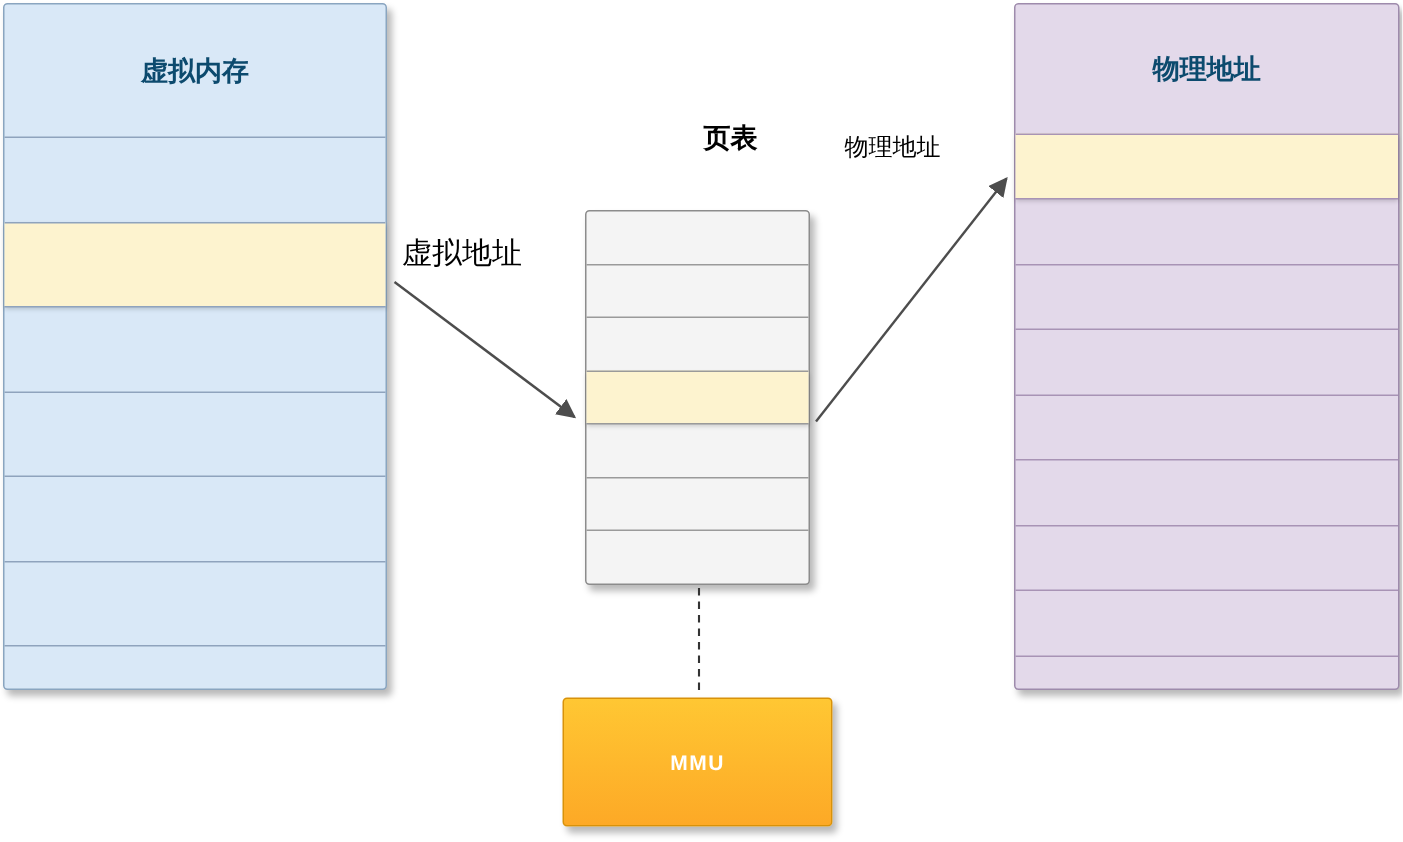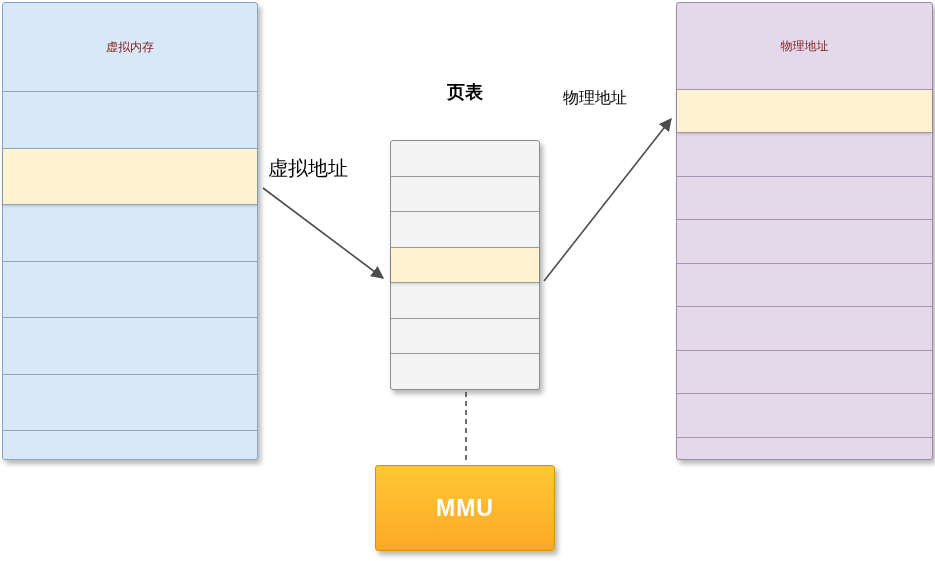--- a/index.html
+++ b/index.html
@@ -9,21 +9,21 @@
   }
 
   
   .mem-box {
     position:absolute; display:flex; flex-direction:column;
     border:1.5px solid #888; border-radius:3px;
     box-shadow:3px 4px 5px rgba(0,0,0,0.28);
   }
   .mem-header {
     display:flex; align-items:center; justify-content:center;
-    font-weight:normal; font-size:12px; color:#7f1d1d; flex:0 0 auto;
+    font-weight:bold; font-size:18px; color:#0c4a6e; flex:0 0 auto;
   }
   .rows { flex:1; display:flex; flex-direction:column; }
   .mem-row { flex:1; border-top:1px solid #999; }
   .mem-row.partial { flex:0.5; }
   .mem-row.highlight {
     background:var(--highlight-fill,#fdf3cf);
     border-top:1px solid var(--highlight-border,#d8c27a);
     box-shadow:0 2px 3px rgba(0,0,0,0.18);
   }
   .mem-row.highlight + .mem-row { border-top-color:var(--highlight-border,#d8c27a); }
@@ -52,26 +52,26 @@
   #physical-memory .mem-header { height:86px; }
   #physical-memory .mem-row { border-top-color:#a893b5; }
 
   
   #mmu {
     position:absolute; left:375px; top:465px; width:180px; height:86px;
     background:linear-gradient(180deg, var(--mmu-fill-top,#ffc733), var(--mmu-fill-bottom,#fda926));
     border:1px solid #d8920a; border-radius:3px;
     box-shadow:3px 4px 5px rgba(0,0,0,0.28);
     display:flex; align-items:center; justify-content:center;
-    font-weight:bold; font-size:23px; color:#ffffff; letter-spacing:1px;
+    font-weight:bold; font-size:14px; color:#ffffff; letter-spacing:1px;
   }
 
   
   .float-label { position:absolute; color:#000; white-space:nowrap; }
-  #label-page-table-title { left:390px; top:80px; width:150px; text-align:center; font-weight:bold; font-size:18px; }
+  #label-page-table-title { left:412px; top:80px; width:150px; text-align:center; font-weight:bold; font-size:18px; }
   #label-virtual-address  { left:268px; top:155px; font-size:20px; }
   #label-physical-address { left:563px; top:88px;  font-size:16px; }
 
   
   .overlay { position:absolute; left:0; top:0; pointer-events:none; }
 </style>
 </head>
 <body>
 
 <div class="canvas">

